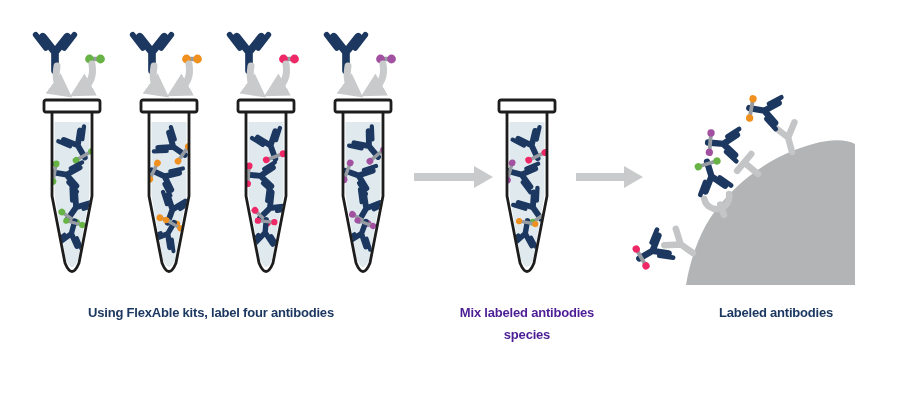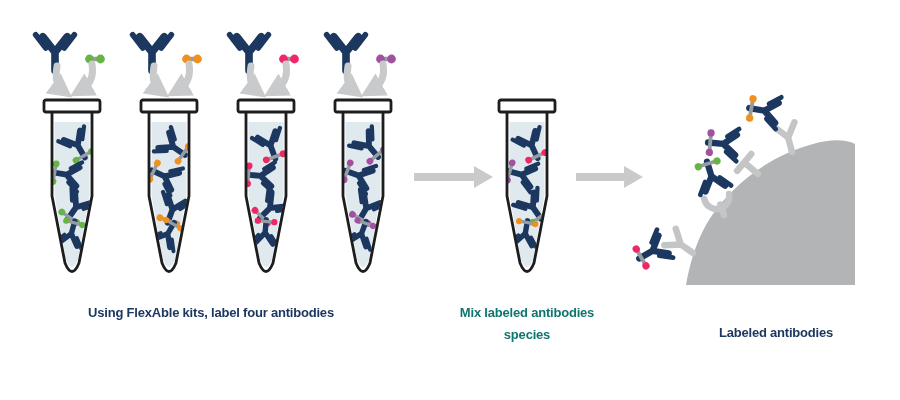--- a/index.html
+++ b/index.html
@@ -304,20 +304,20 @@
           <path d="M-9 17.5 L9 17.5" fill="none" stroke="#969ca1" stroke-width="4.5" stroke-linecap="round"></path>
           <circle cx="-11.5" cy="17.5" r="4.3" fill="#ee2766"></circle>
           <circle cx="11.5" cy="17.5" r="4.3" fill="#ee2766"></circle>
         </g>
       </g>
     </svg>
 
   <div class="caption" id="cap1" style="left: 11px; width: 400px; color: rgb(28, 56, 96);">
     <div>Using FlexAble kits, label four antibodies</div>
   </div>
-  <div class="caption" id="cap2" style="left: 407px; width: 240px; color: #0f766e;">
+  <div class="caption" id="cap2" style="left: 407px; width: 240px; color: #4c1d95;">
     <div>Mix labeled antibodies</div>
     <div>species</div>
   </div>
-  <div class="caption" id="cap3" style="left: 656px; width: 240px; color: rgb(28, 56, 96); margin-top: 20px;">
+  <div class="caption" id="cap3" style="left: 656px; width: 240px; color: rgb(28, 56, 96);">
     <div>Labeled antibodies</div>
   </div>
 </div>
 
 </body></html>

